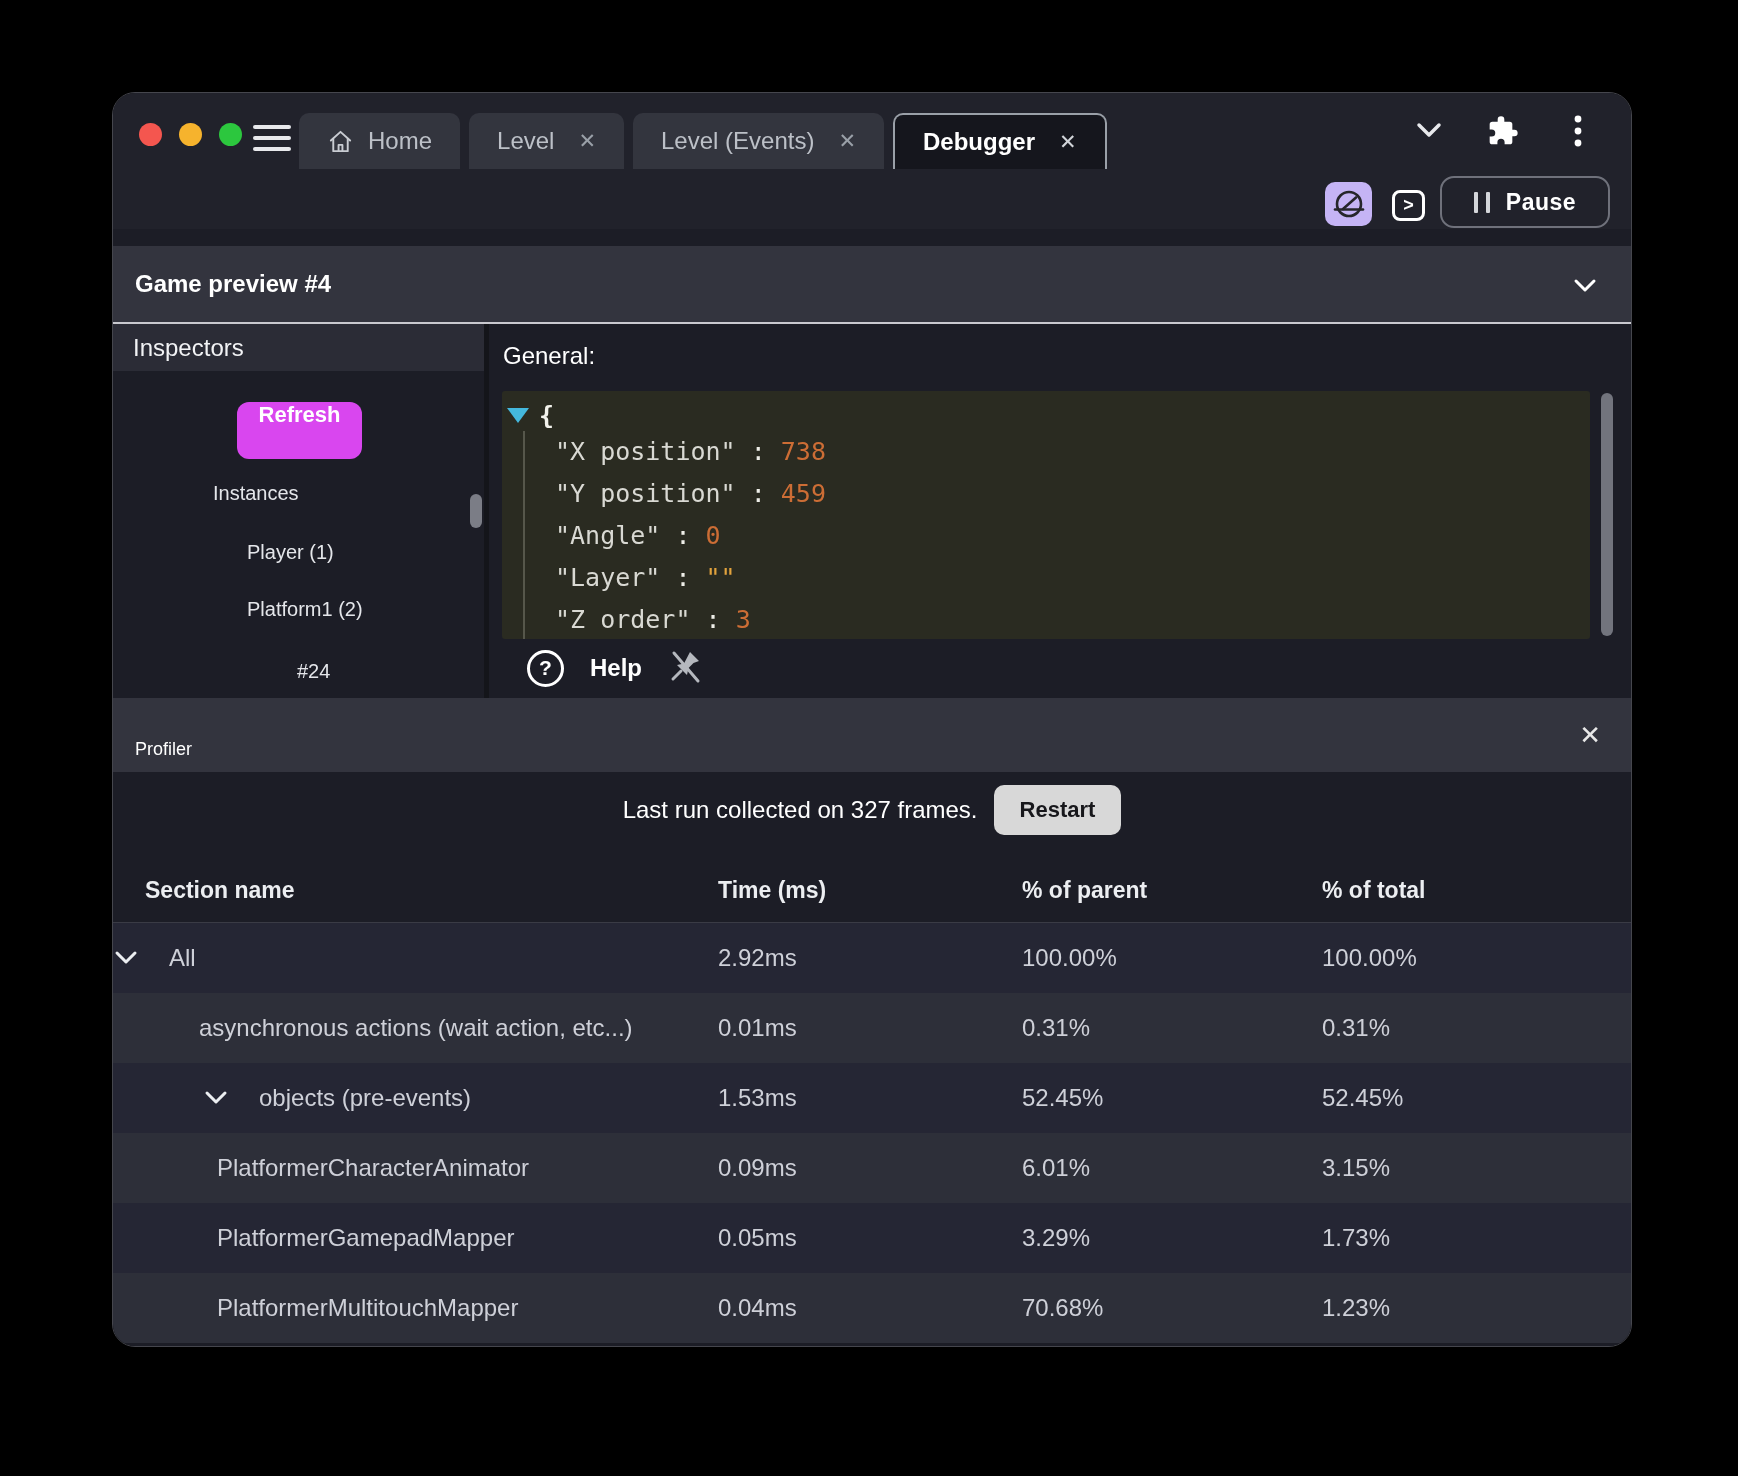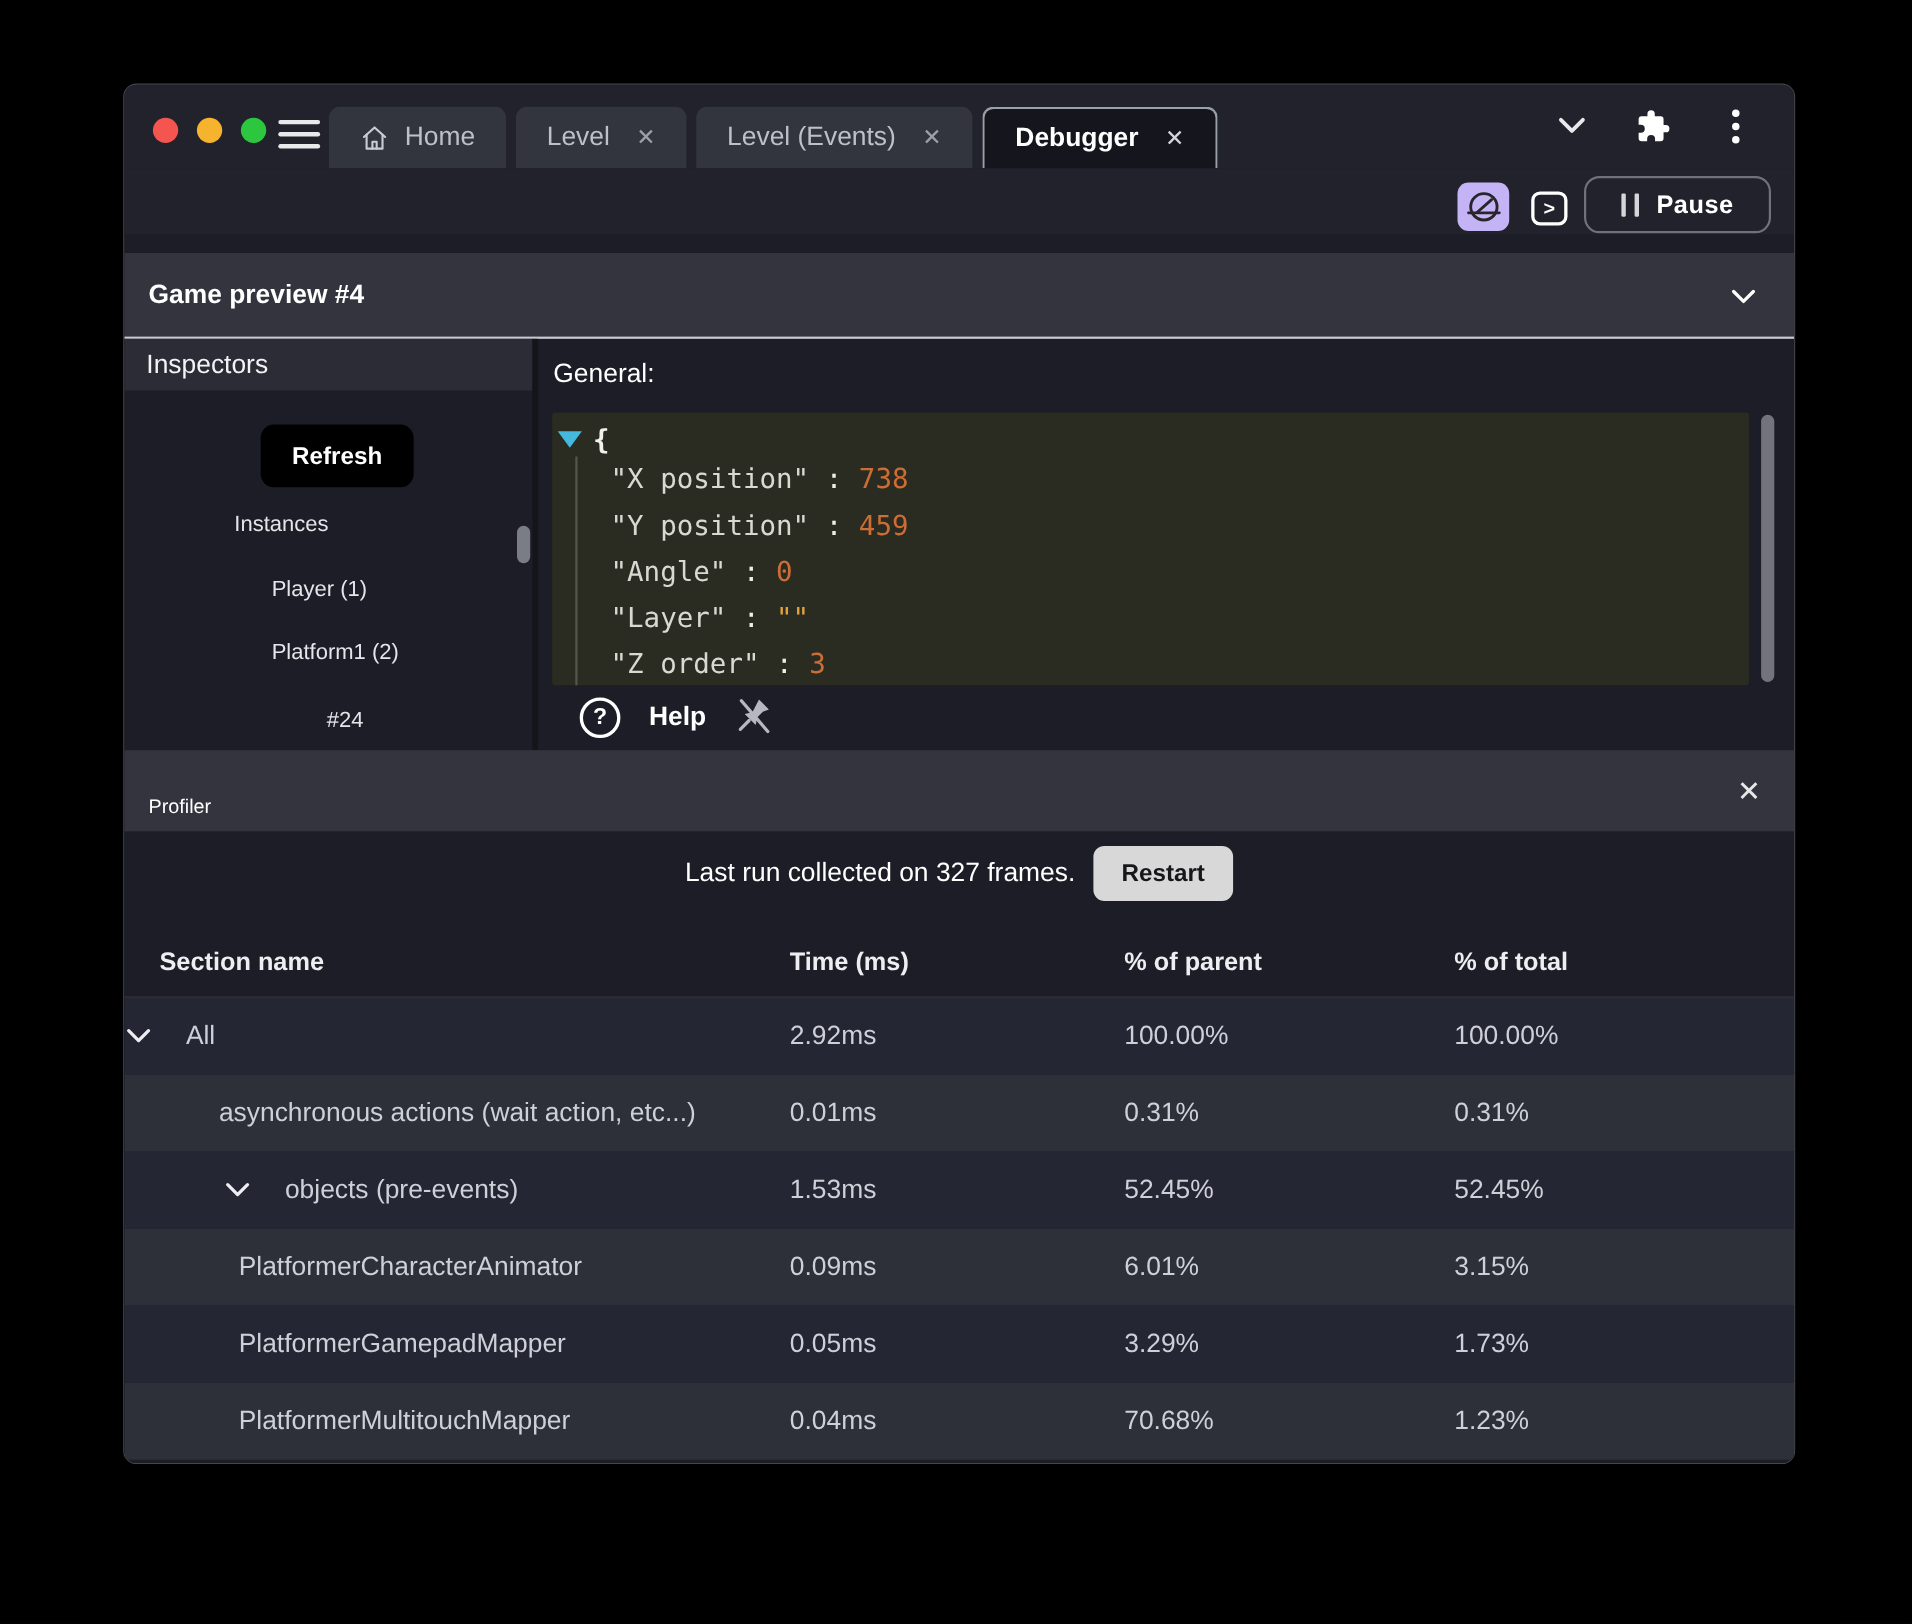--- a/index.html
+++ b/index.html
@@ -1,21 +1,21 @@
 <!DOCTYPE html>
 <html><head>
 <meta charset="utf-8">
 <style>
   * { box-sizing: border-box; margin: 0; padding: 0; }
   html,body { background:#000; }
   body { font-family: "Liberation Sans", "DejaVu Sans", sans-serif; }
   .stage { position:relative; width:1738px; height:1476px; background:#000; overflow:hidden; }
 
-  .window { position:absolute; left:113px; top:77px; width:1518px; height:1253px;
-            background:#1c1d26; border-radius:11px; overflow:hidden;
+  .window { position:absolute; left:113px; top:93px; width:1518px; height:1253px;
+            background:#1c1d26; border-radius:22px; overflow:hidden;
             outline:1px solid #45464d;
             box-shadow:0 45px 110px rgba(0,0,0,.9), 0 12px 45px rgba(0,0,0,.75); }
 
   
   .titlebar { position:absolute; left:0; top:0; width:100%; height:76px; background:#21222b; }
   .lights { position:absolute; left:26px; top:30px; display:flex; gap:17px; }
   .light { width:23px; height:23px; border-radius:50%; }
   .hamburger { position:absolute; left:140px; top:32px; width:38px; display:flex; flex-direction:column; gap:7px; cursor:pointer; }
   .hamburger i { display:block; height:4px; background:#e8e9ec; border-radius:2px; }
   .tabs { position:absolute; left:186px; bottom:0; height:56px; display:flex; gap:9px; align-items:flex-end; }
@@ -48,22 +48,22 @@
   .gamebar { position:absolute; left:0; top:153px; width:100%; height:78px; background:#33343e;
              border-bottom:2px solid #c9c9cf; display:flex; align-items:center; }
   .gamebar .title { margin-left:22px; font-size:24px; font-weight:600; color:#fff; }
   .gamebar .caret { position:absolute; right:34px; top:32px; display:flex; cursor:pointer; }
 
   
   .main { position:absolute; left:0; top:231px; width:100%; height:374px; }
   .left-panel { position:absolute; left:0; top:0; width:371px; height:100%; }
   .insp-header { height:47px; background:#2b2c36; display:flex; align-items:center; padding-left:20px;
                  font-size:24px; color:#f2f3f5; }
-  .refresh-btn { position:absolute; left:124px; top:78px; width:139px; height:57px; background:#000000;
-                 border-radius:12px; display:flex; align-items:center; justify-content:center;
+  .refresh-btn { position:absolute; left:124px; top:78px; width:125px; height:57px; background:#d946ef;
+                 border-radius:12px; display:flex; align-items:flex-start; justify-content:center;
                  font-size:22px; font-weight:bold; color:#fff; cursor:pointer; }
   .tree-item { position:absolute; height:32px; line-height:32px; font-size:20px; color:#e4e6ea; cursor:pointer; white-space:nowrap; }
   .ti-0 { top:153px; left:100px; }
   .ti-1 { top:212px; left:134px; }
   .ti-2 { top:269px; left:134px; }
   .ti-3 { top:331px; left:184px; }
   .left-thumb { position:absolute; left:357px; top:170px; width:12px; height:34px; background:#7b7d86; border-radius:6px; }
 
   .v-divider { position:absolute; left:371px; top:0; width:5px; height:100%; background:#14151a; }
 

